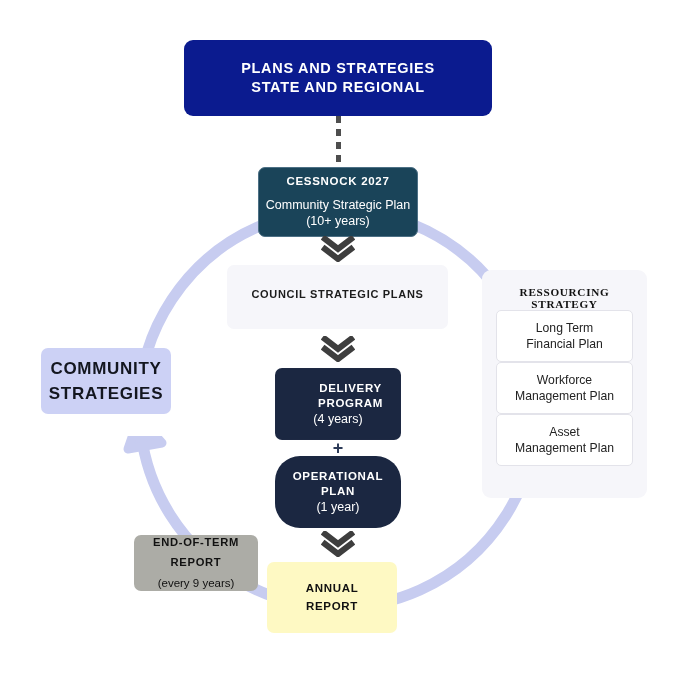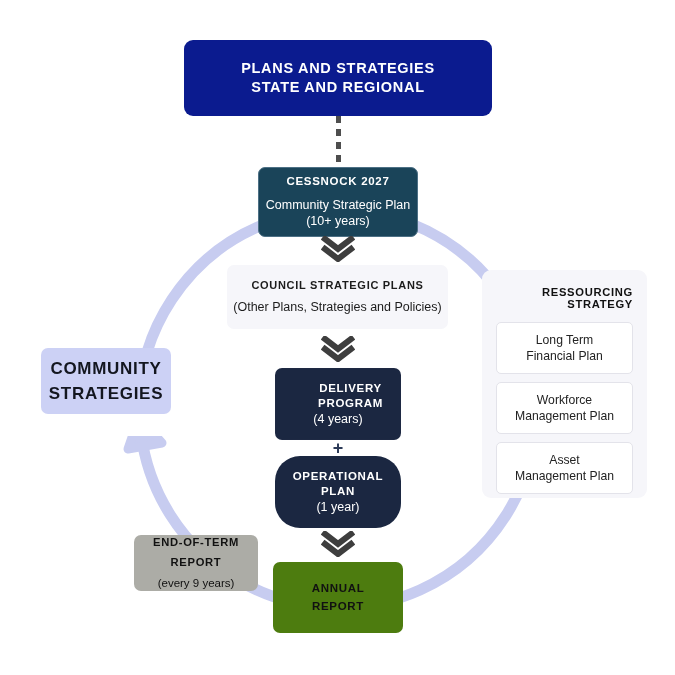--- a/index.html
+++ b/index.html
@@ -109,23 +109,23 @@
     width: 126px; height: 72px;
     background: #1b2741;
     color: #ffffff;
     border-radius: 25px;
   }
   #operational-box .ttl { font-size: 11.5px; }
   #operational-box .sub { font-size: 12.5px; }
 
   
   #annual-box {
-    left: 273px; top: 562px;
+    left: 267px; top: 562px;
     width: 130px; height: 71px;
-    background: #4d7c0f;
+    background: #fef9c3;
     color: #111111;
     text-align: right;
   }
   #annual-box .ttl { font-size: 11.5px; line-height: 1.5; }
 
   
   #endofterm-box {
     left: 134px; top: 535px;
     width: 124px; height: 56px;
     background: #acaca6;
@@ -159,38 +159,38 @@
     box-sizing: border-box;
     background: #f6f6fa;
     border-radius: 9px;
     padding: 16px 14px 14px 14px;
   }
   #resourcing-panel .panel-title {
     font-size: 11.2px;
     font-weight: bold;
     letter-spacing: 0.7px;
     color: #111111;
-    text-align: right;
-    margin-bottom: 12px;
+    text-align: center;
+    font-family: Liberation Serif, serif;
   }
   .res-item {
     box-sizing: border-box;
     width: 100%;
     height: 52px;
     background: #ffffff;
     border: 1px solid #e3e3ea;
     border-radius: 5px;
     display: flex;
     align-items: center;
     justify-content: center;
     text-align: center;
     font-size: 12.2px;
     line-height: 1.35;
     color: #232323;
-    margin-bottom: 8px;
+    margin-bottom: 0;
   }
   .res-item:last-child { margin-bottom: 0; }
 
   
   .chevron {
     position: absolute;
     width: 34px;
     height: 26px;
   }
   #chev-1 { left: 321px; top: 236px; }
@@ -226,21 +226,20 @@
     <div class="sub">(10+ years)</div>
   </div>
 
   <svg class="chevron" id="chev-1" viewBox="0 0 34 26" xmlns="http://www.w3.org/2000/svg">
     <path d="M4 3 L17 13 L30 3" fill="none" stroke="#3e3e3e" stroke-width="6" stroke-linecap="square"></path>
     <path d="M4 13 L17 23 L30 13" fill="none" stroke="#3e3e3e" stroke-width="6" stroke-linecap="square"></path>
   </svg>
 
   <div class="node" id="council-box">
     <div class="ttl">COUNCIL STRATEGIC PLANS</div>
-    <div class="sub">(Other Plans, Strategies and Policies)</div>
   </div>
 
   <svg class="chevron" id="chev-2" viewBox="0 0 34 26" xmlns="http://www.w3.org/2000/svg">
     <path d="M4 3 L17 13 L30 3" fill="none" stroke="#3e3e3e" stroke-width="6" stroke-linecap="square"></path>
     <path d="M4 13 L17 23 L30 13" fill="none" stroke="#3e3e3e" stroke-width="6" stroke-linecap="square"></path>
   </svg>
 
   <div class="node" id="delivery-box">
     <div class="ttl">DELIVERY PROGRAM</div>
     <div class="sub">(4 years)</div>

